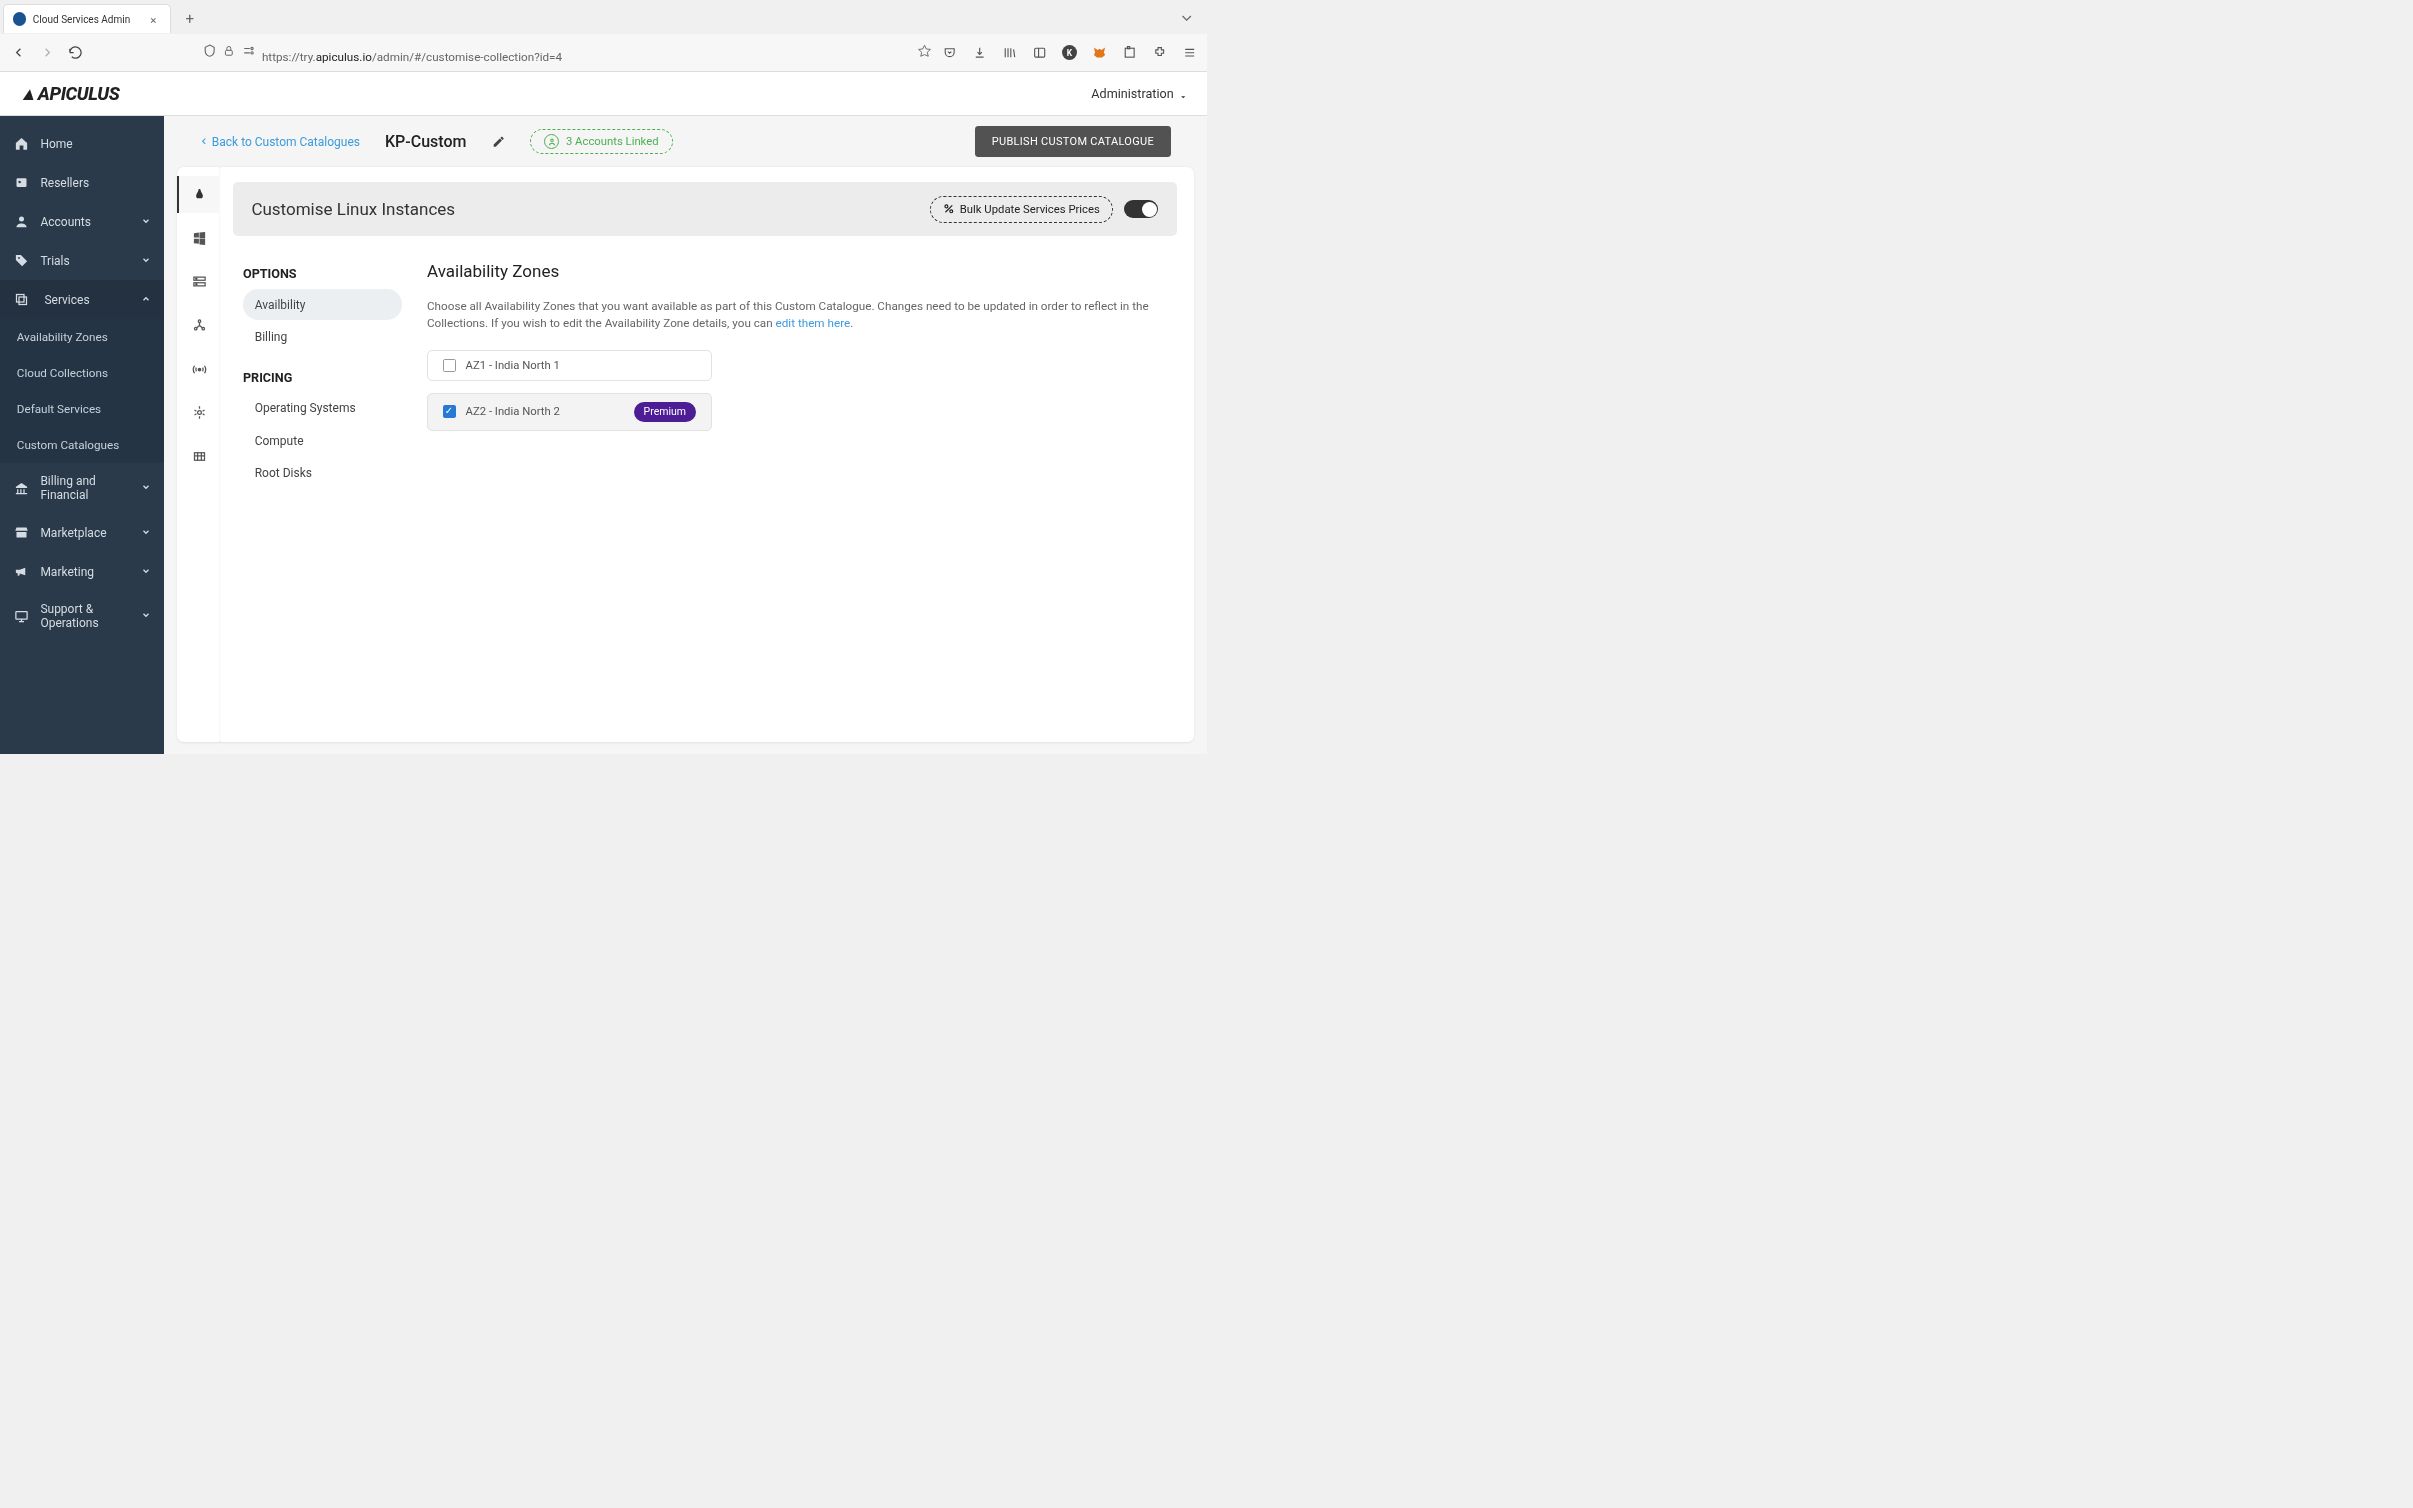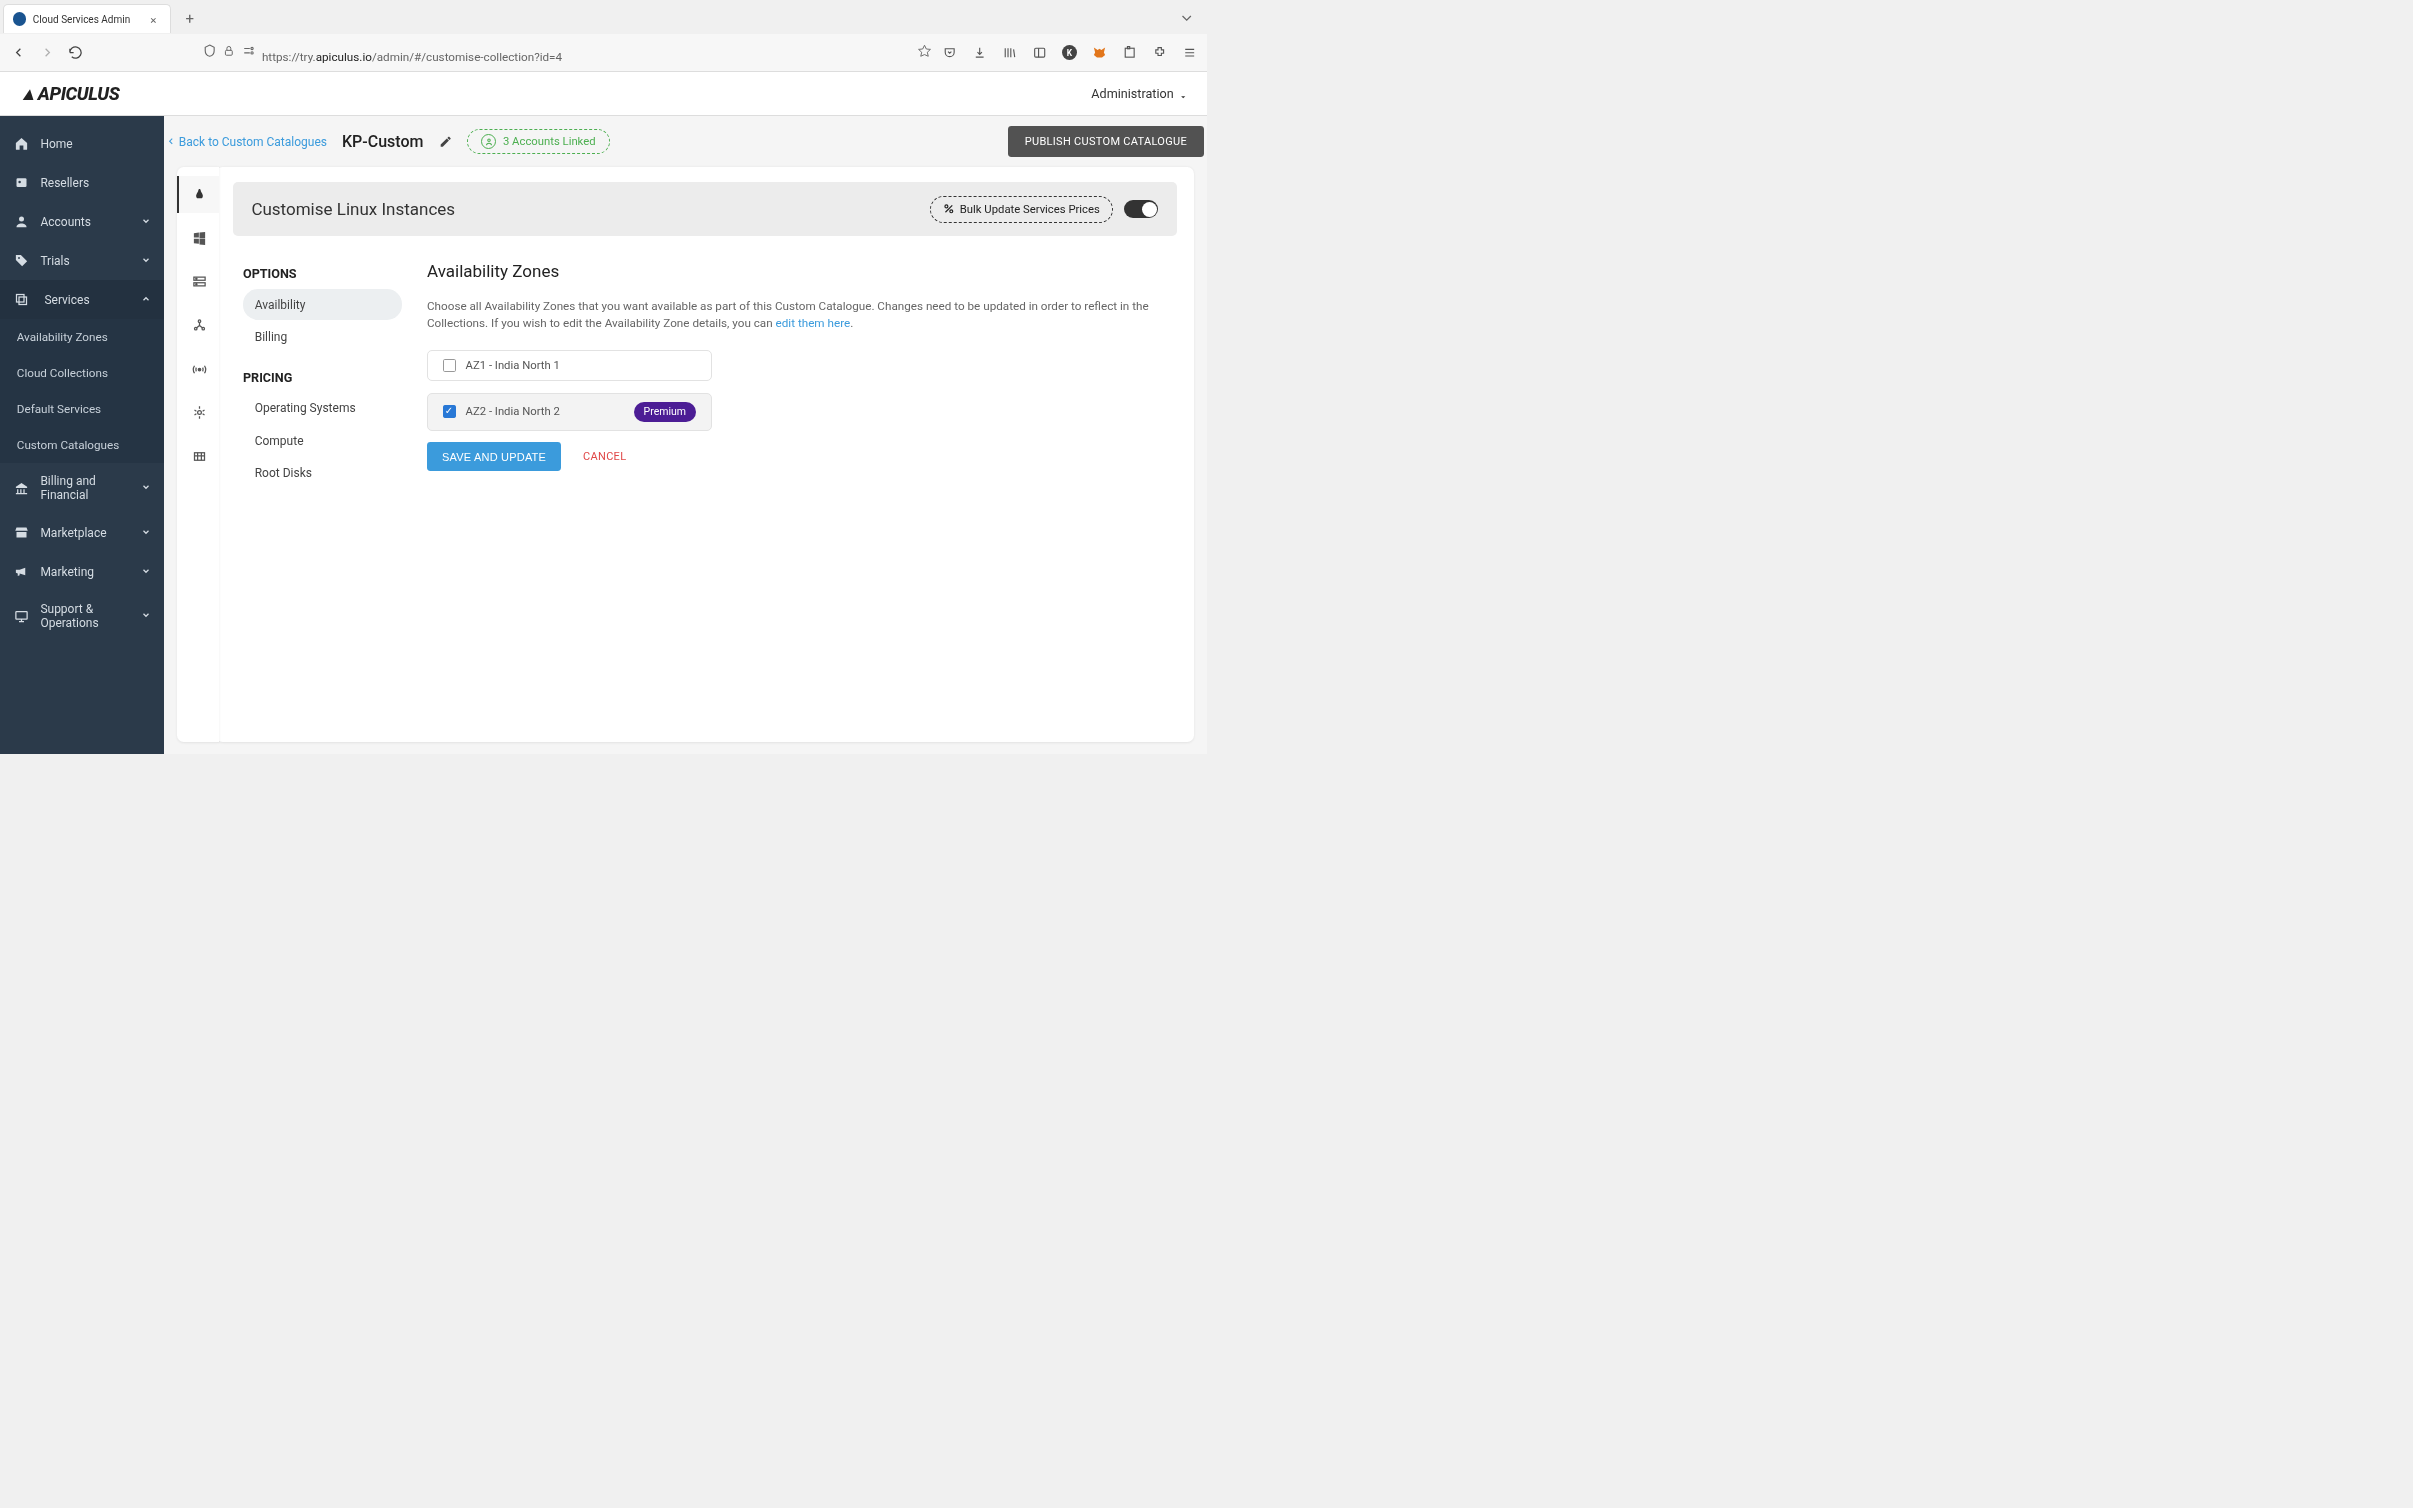--- a/index.html
+++ b/index.html
@@ -41,21 +41,21 @@
 .sidebar { width: 164px; background: #2b3a4a; color: #d5dce3; padding: 8.4px 0; overflow-y:auto;}
 .sb-item { display:flex; align-items:center; gap: 10px; padding: 11px 13.4px; font-size: 12px; cursor:pointer; position:relative;}
 .sb-item.active-parent { background: #233140; gap: 14px;}
 .sb-icon { width:17px; height:17px; display:flex; align-items:center; justify-content:center; flex-shrink:0;}
 .sb-chevron { margin-left:auto; font-size:10px;}
 .sb-sub { background: #253444; padding-left: 3.4px;}
 .sb-sub .sb-item { padding: 11px 13.4px; font-size: 11.7px; color:#c7d0d9;}
 
 
 .content { flex:1; background: #f5f5f5; display:flex; flex-direction:column;}
-.content-header { display:flex; align-items:center; padding: 10px 3px; gap: 15px;}
+.content-header { display:flex; align-items:center; padding: 10px 36px; gap: 25px;}
 .back-link { color: #3b9bdc; font-size: 12px; display:flex; gap:3.4px; align-items:center; cursor:pointer;}
 .catalogue-name { font-size: 16px; font-weight:500; color:#222;}
 .edit-icon { width:13.4px; height:13.4px; color:#444; cursor:pointer;}
 .accounts-linked { border: 1.3px dashed #4caf50; border-radius: 17px; padding: 4.2px 13.4px; display:flex; gap:6.7px; align-items:center; color:#4caf50; font-size:11.3px; cursor:pointer;}
 .accounts-linked .al-icon { width:15px; height:15px; border:1.3px solid #4caf50; border-radius:50%; display:flex; align-items:center; justify-content:center; font-size:8.4px;}
 .publish-btn { margin-left:auto; background: #525252; color:#fff; padding: 9.2px 17px; border-radius:3.4px; font-size:11px; letter-spacing:0.3px; cursor:pointer;}
 
 .content-main { flex:1; display:flex; padding: 0 13.4px 13.4px 13.4px; gap:0; }
 .vert-tabs { width: 42px; background: #fff; border-radius: 6.7px 0 0 6.7px; box-shadow: 0 0.8px 2.5px rgba(0,0,0,.08); padding: 8.4px 0; display:flex; flex-direction:column; gap:6.7px; margin-right:-3.4px; z-index:2;}
 .vtab { width:42px; height:37px; display:flex; align-items:center; justify-content:center; color:#555; cursor:pointer; border-left: 2.5px solid transparent;}
@@ -440,23 +440,19 @@
             <div class="az-box">
               <span class="chk"></span>
               <span class="az-label">AZ1 - India North 1</span>
             </div>
             <div class="az-box selected">
               <span class="chk checked"></span>
               <span class="az-label">AZ2 - India North 2</span>
               <span class="badge">Premium</span>
             </div>
 
-            <div class="btn-row">
-              <button class="save-btn"><span>SAVE AND UPDATE</span></button>
-              <span class="cancel-btn"><span>CANCEL</span></span>
-            </div>
           </div>
         </div>
       </div>
     </div>
   </div>
 </div>
 
 
 </body></html>

